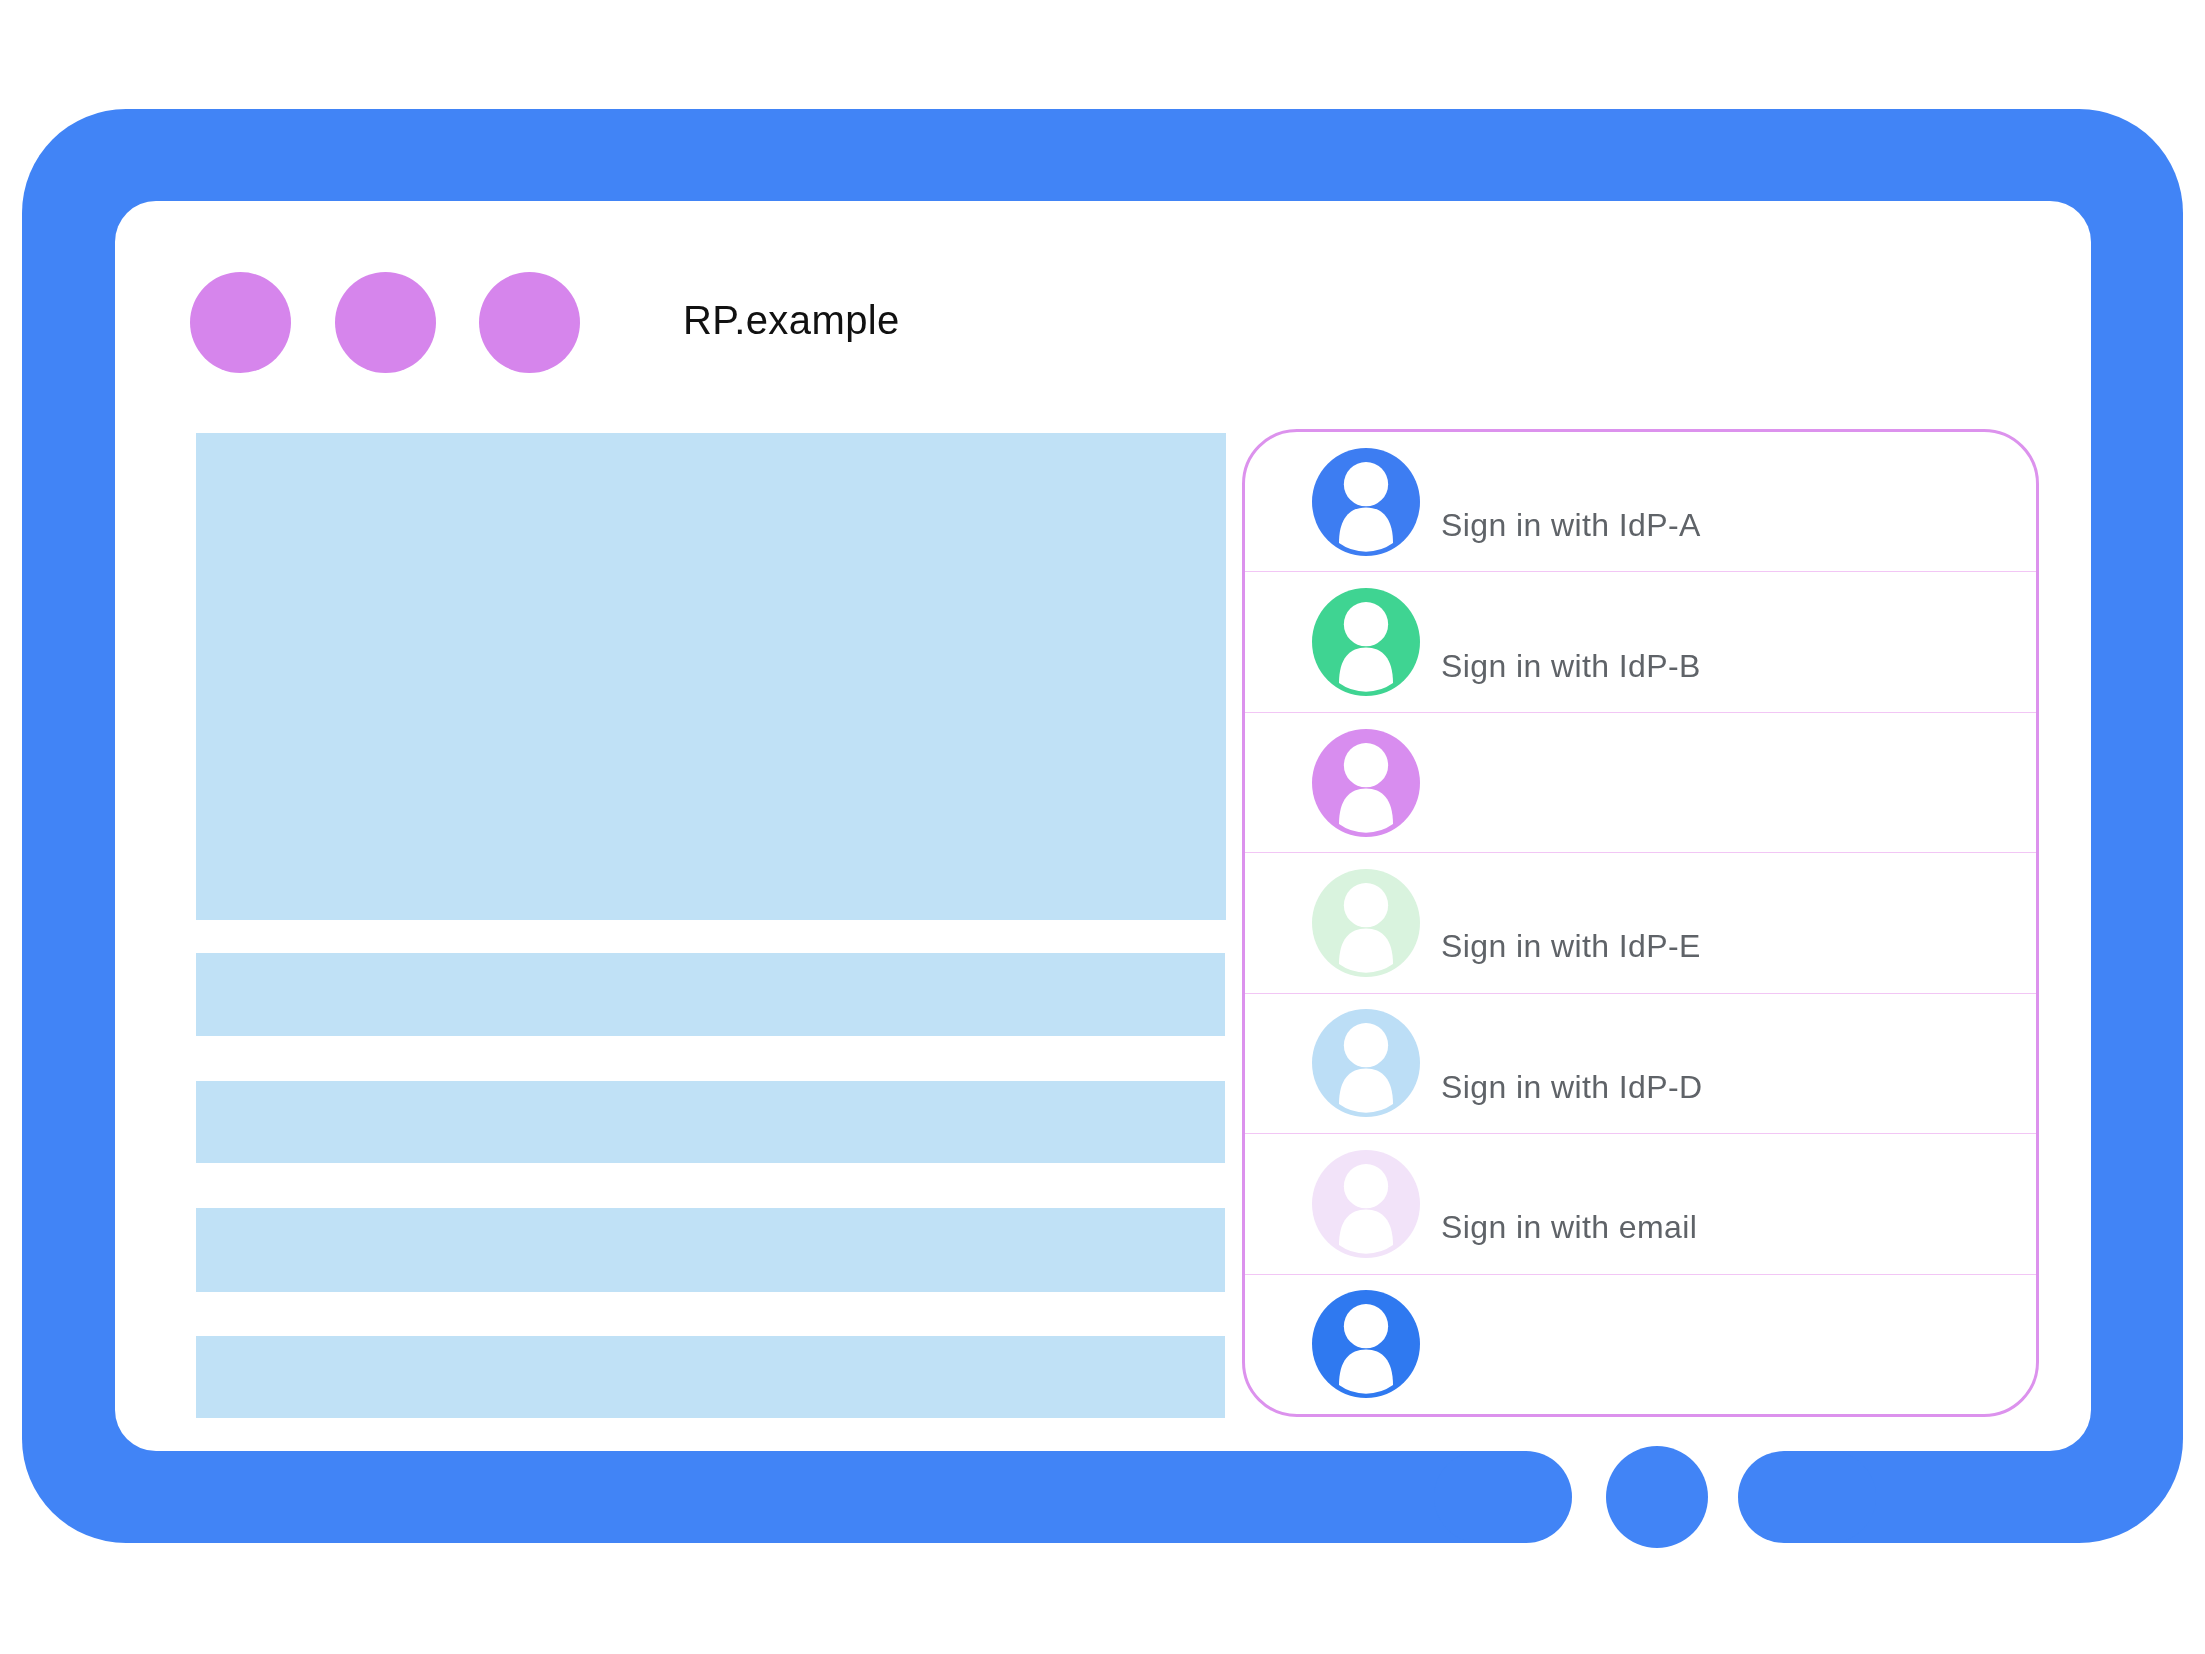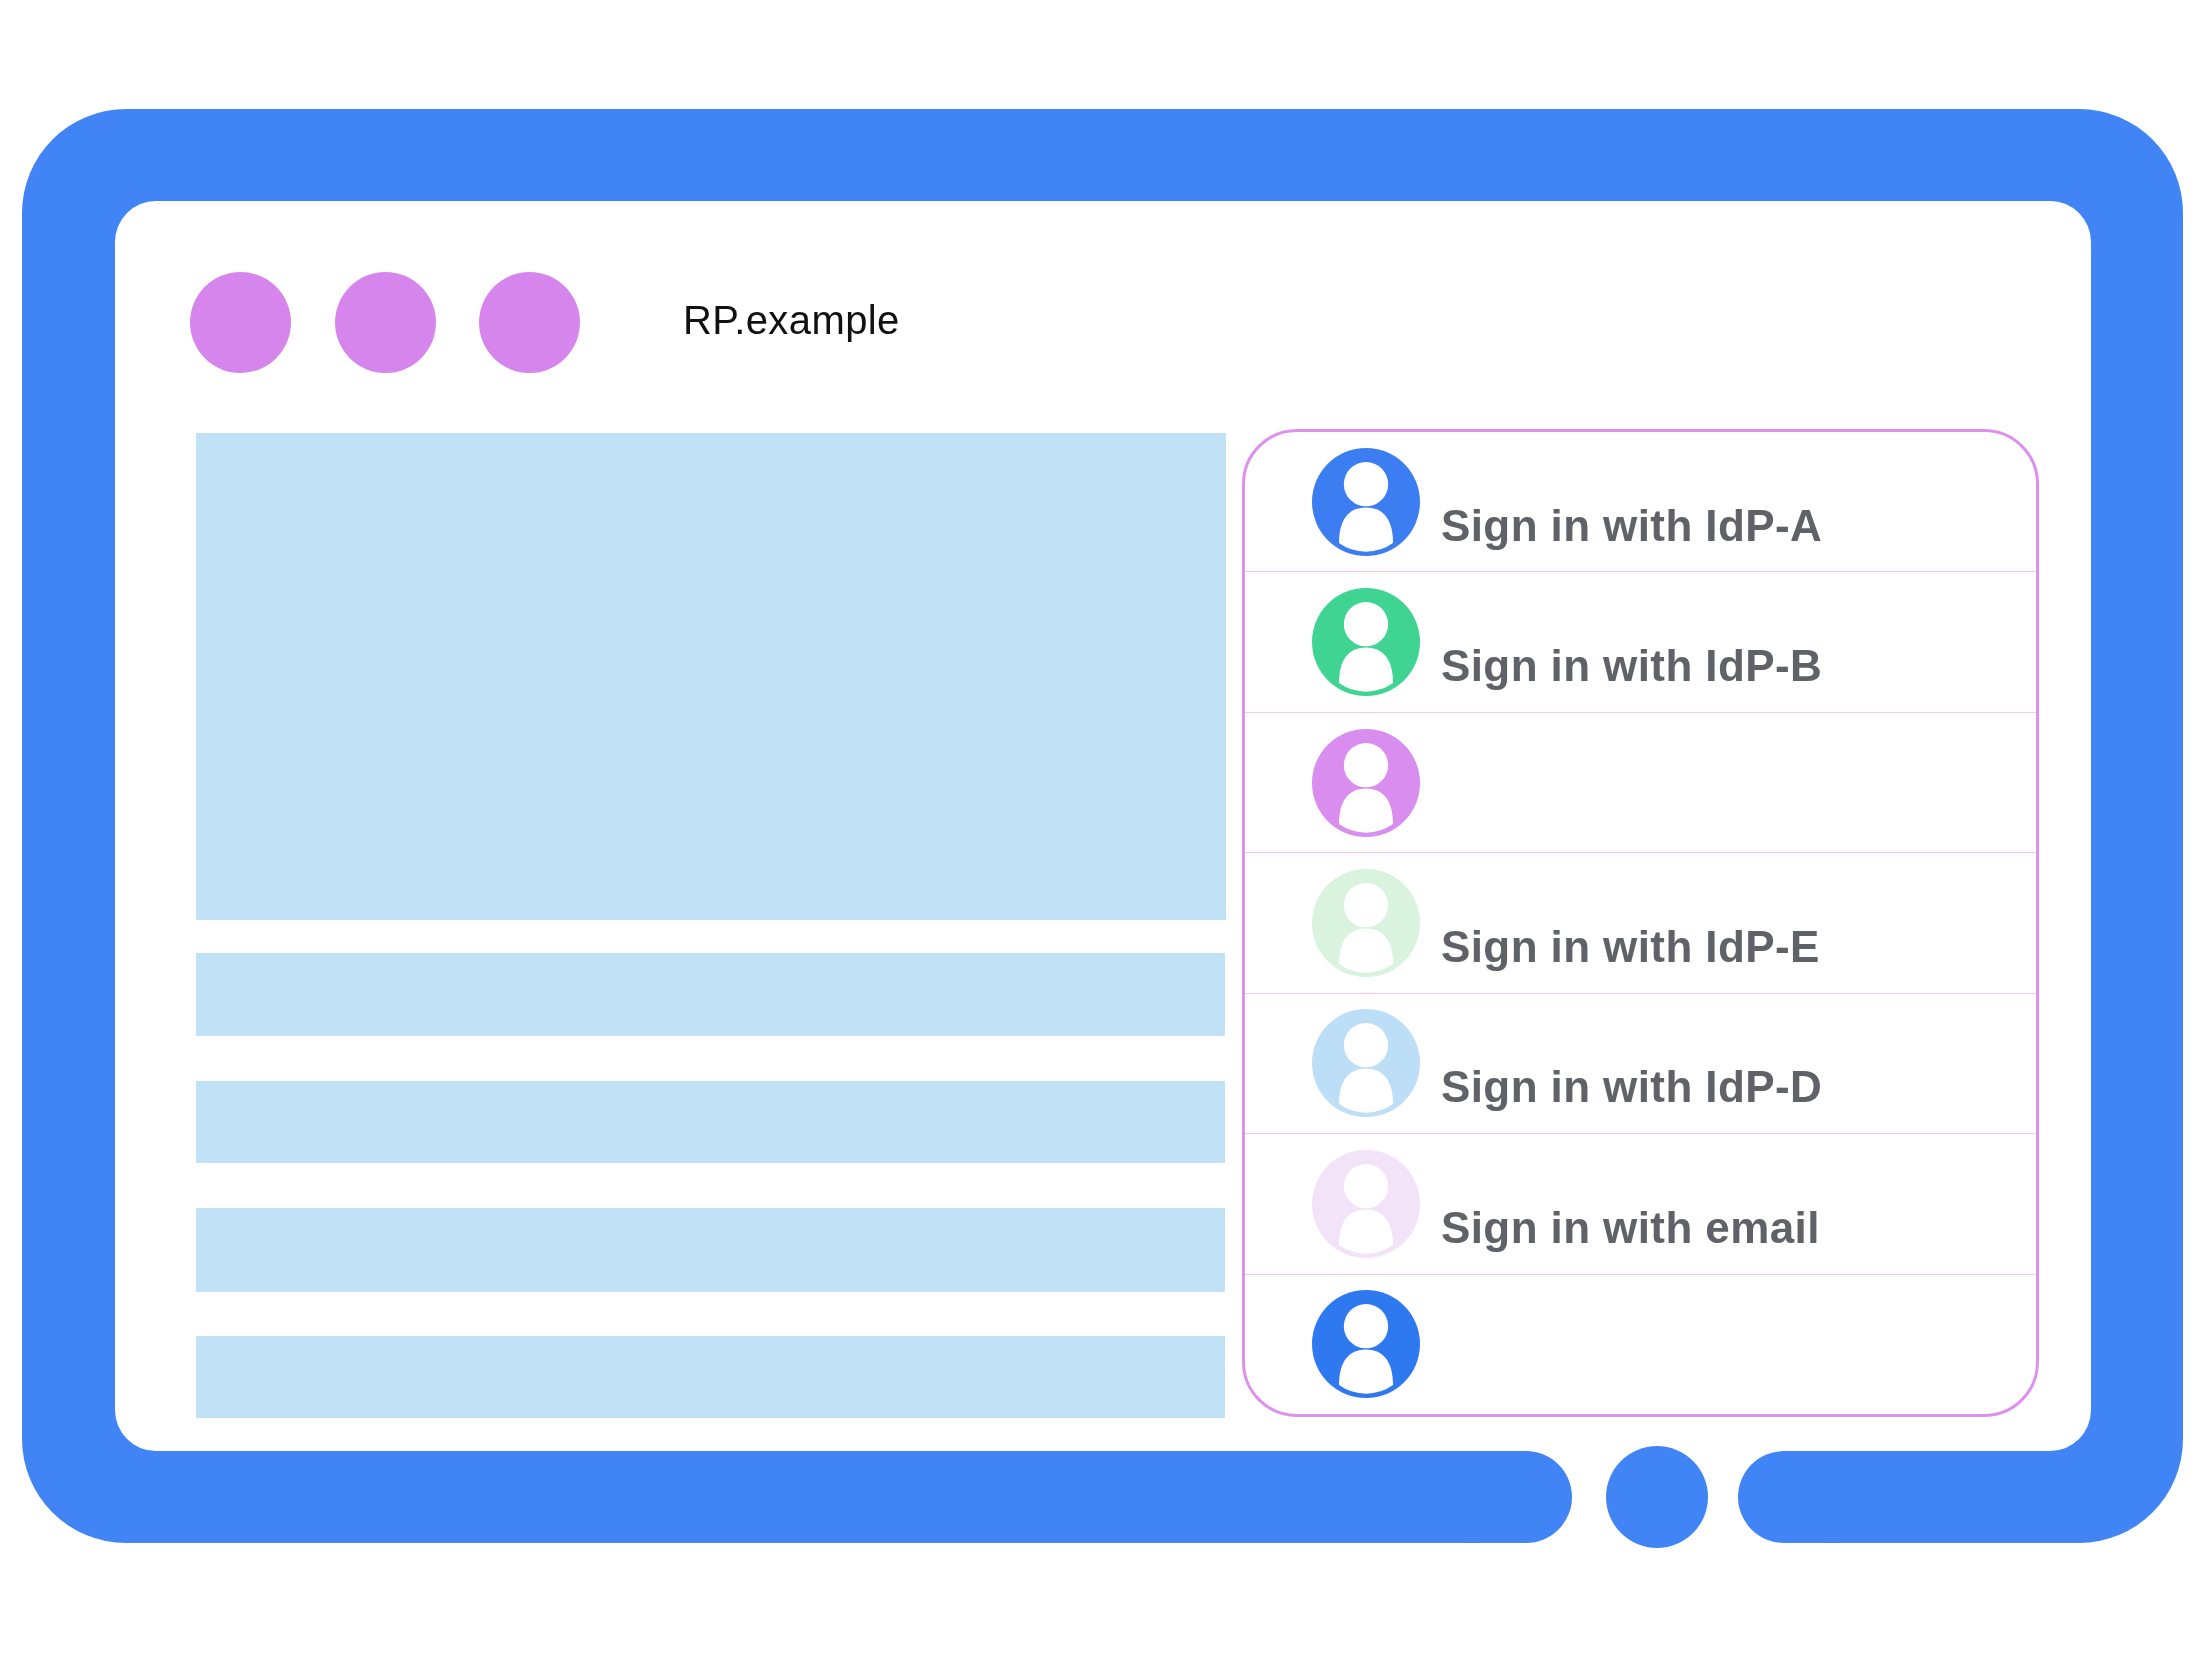--- a/index.html
+++ b/index.html
@@ -38,21 +38,21 @@
 
   
   .signin-panel{position:absolute;left:1127px;top:228px;width:797px;height:988px;
                 box-sizing:border-box;background:#ffffff;
                 border:3.5px solid var(--panel-pink,#DC92ED);border-radius:55px;
                 display:flex;flex-direction:column;overflow:hidden;}
   .signin-row{flex:1;display:flex;align-items:center;padding-left:67px;gap:21px;cursor:pointer;}
   .signin-row + .signin-row{border-top:1.8px solid var(--divider-pink,#F2C6F5);}
   .avatar{width:108px;height:108px;flex:0 0 108px;display:block;}
   .avatar svg{display:block;width:108px;height:108px;}
-  .signin-label{font-size:44px;font-weight:700;color:var(--label-gray,#5F6368);letter-spacing:0.4px;margin-top:48px;}
+  .signin-label{font-size:32px;font-weight:400;color:var(--label-gray,#5F6368);letter-spacing:0.4px;margin-top:48px;}
 </style>
 </head>
 <body>
 
 <div class="canvas">
   <div class="frame">
 
     <div class="screen">
       <span class="dot dot1"></span>
       <span class="dot dot2"></span>

